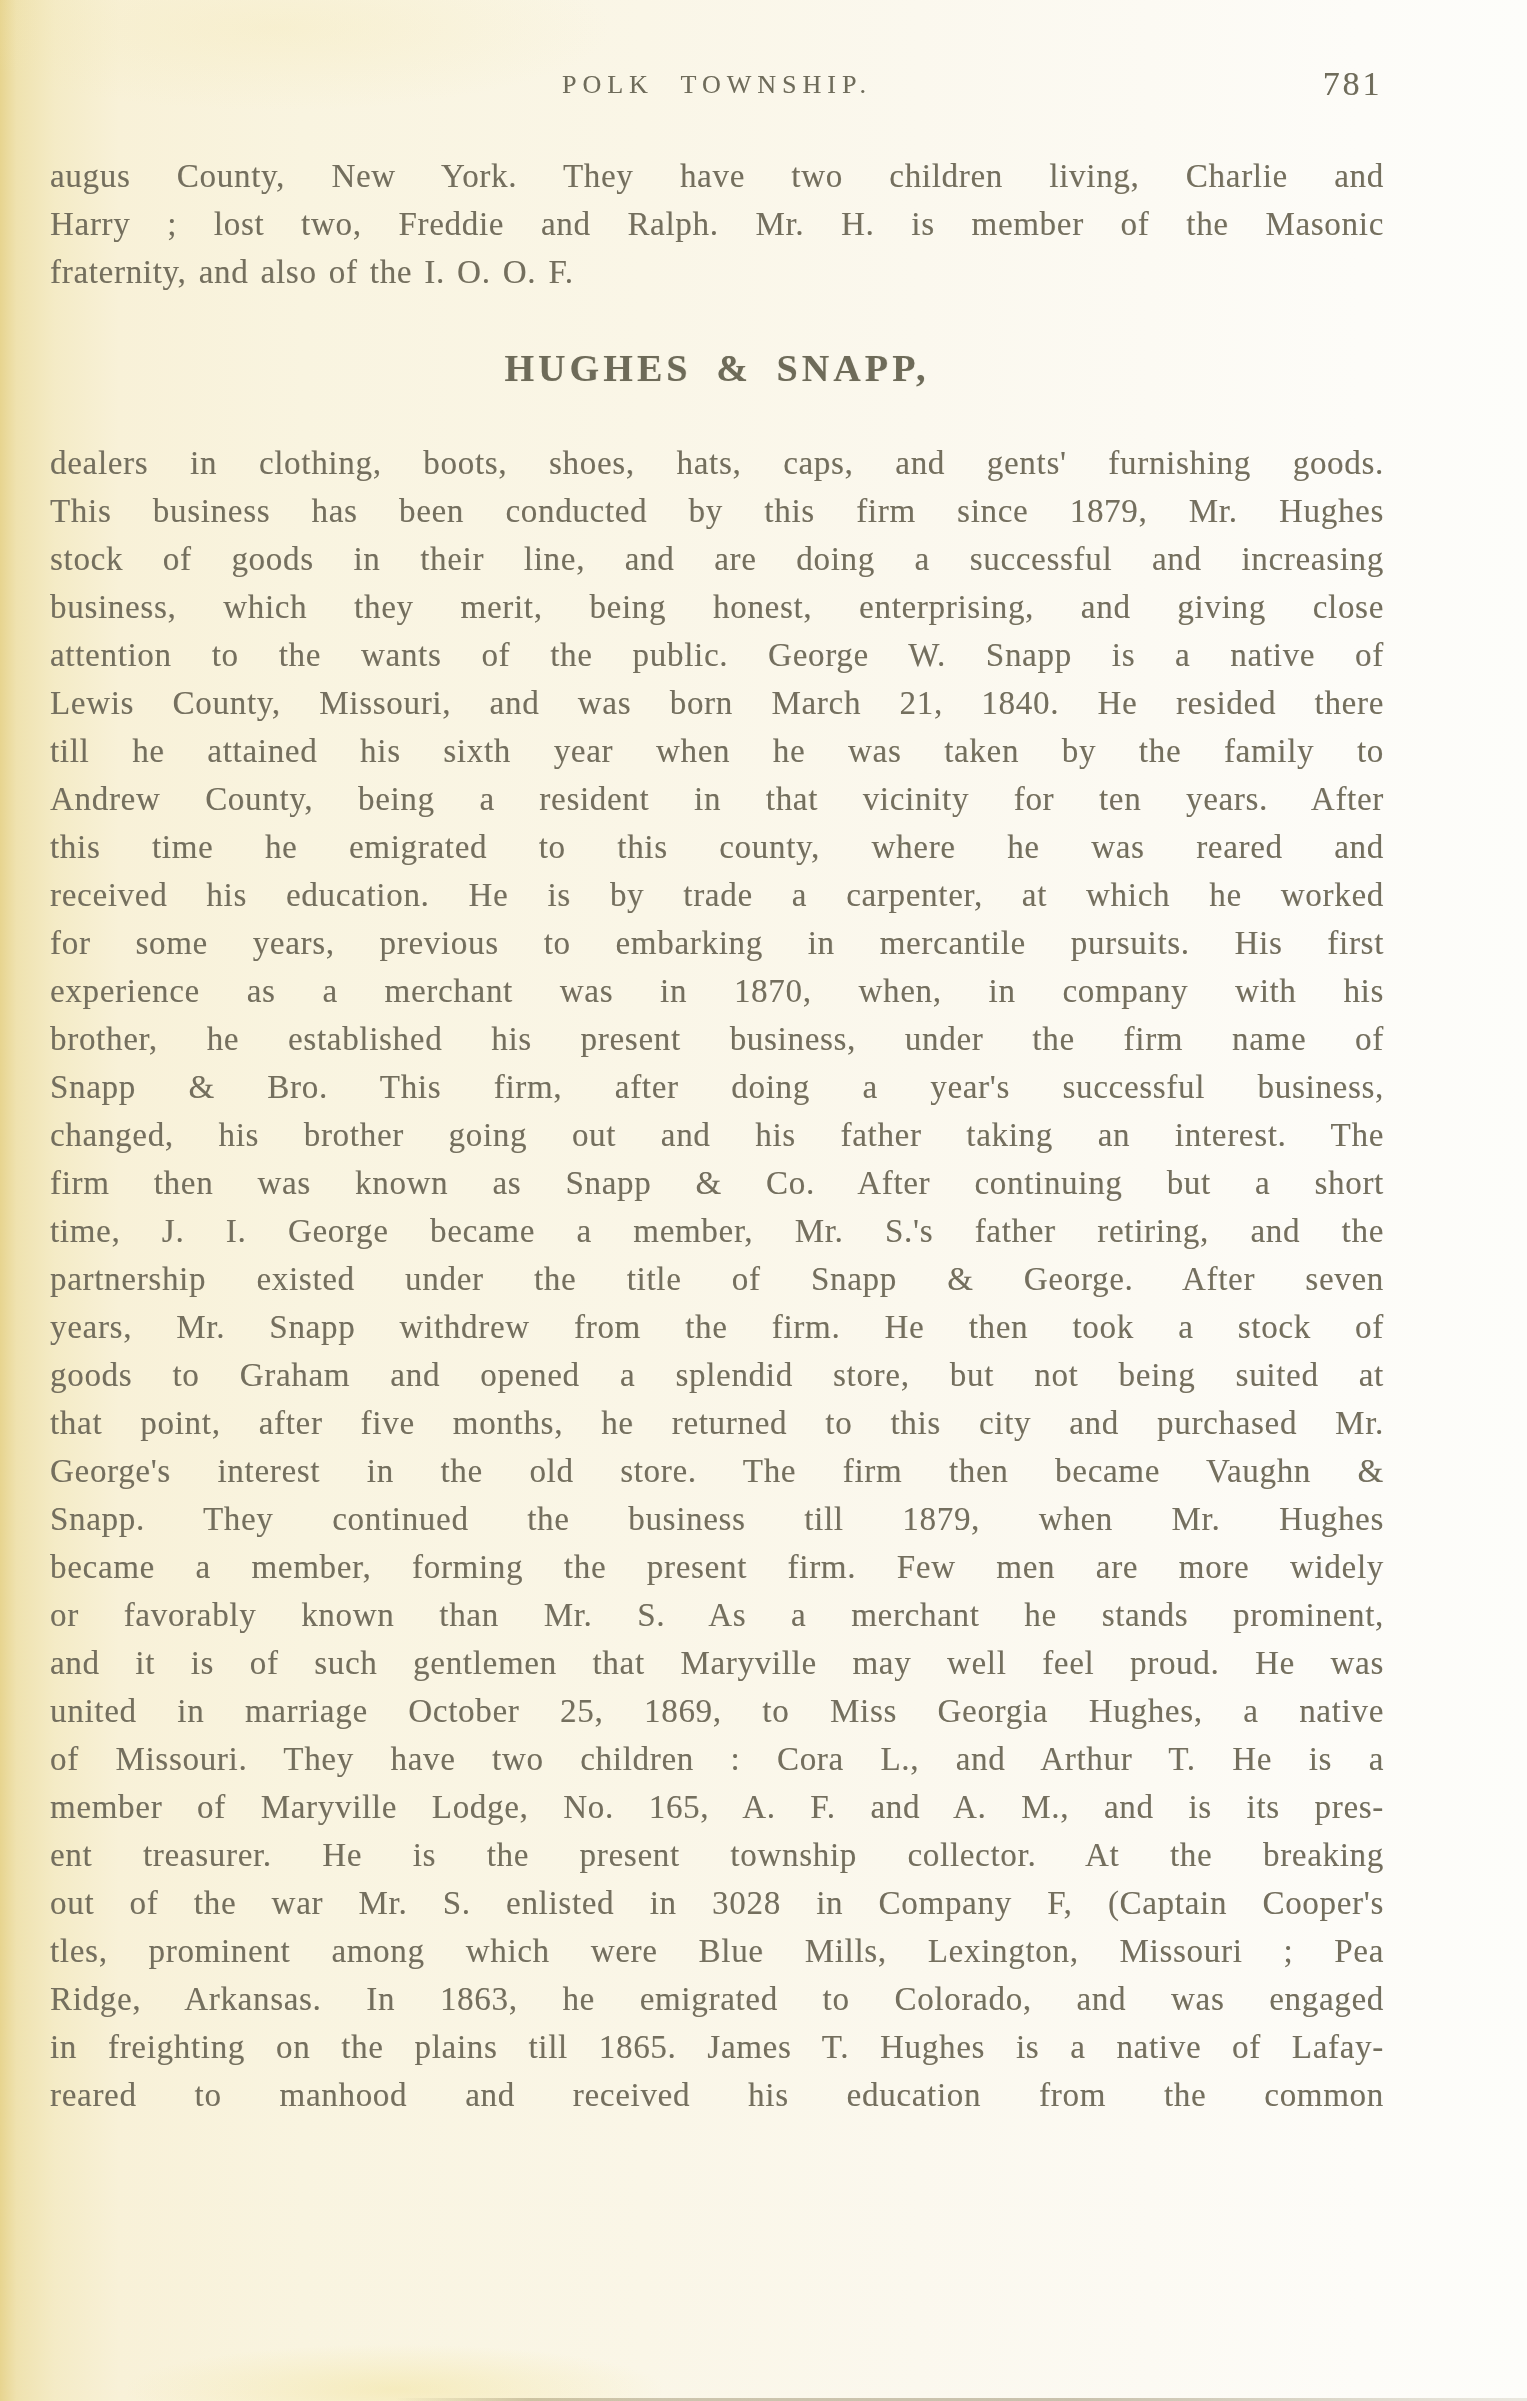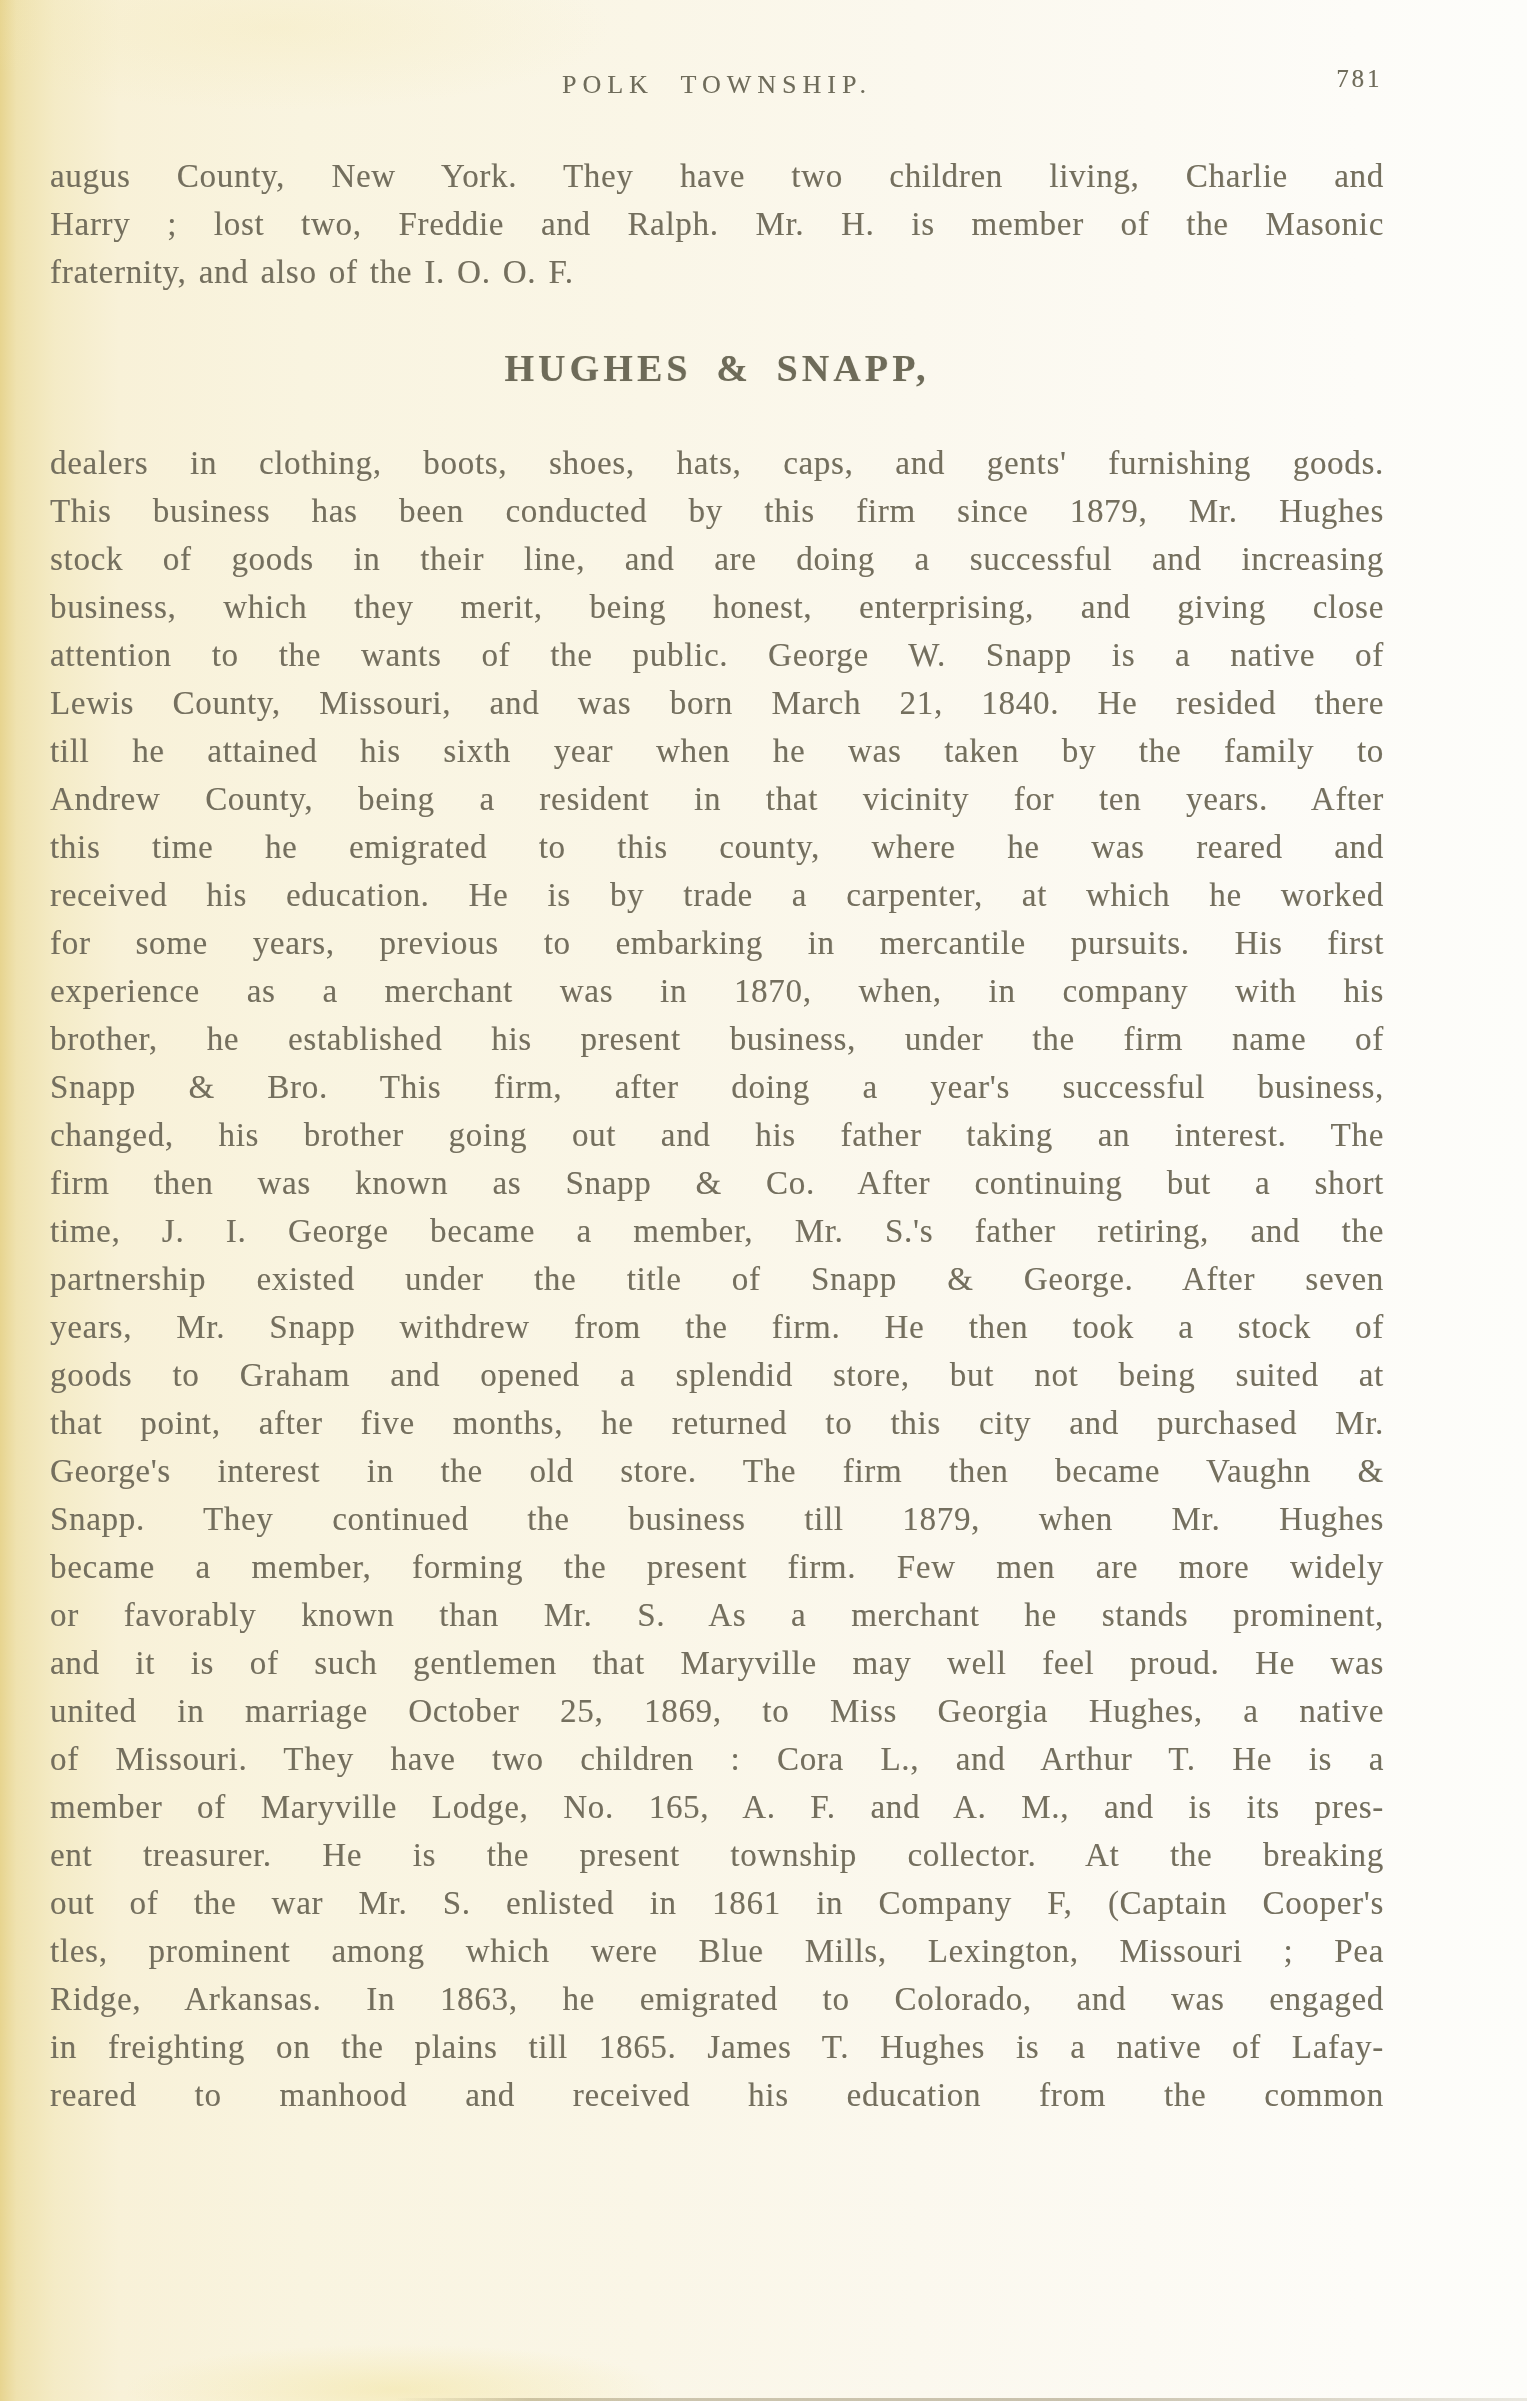--- a/index.html
+++ b/index.html
@@ -28,21 +28,21 @@
     position: absolute; left: 0; right: 0; top: 1.8px;
     text-align: center;
     font-size: 26px;
     letter-spacing: 6px;
     word-spacing: 14.7px;
     color: #6f6c5b;
     text-shadow: 0.3px 0.3px 0.6px rgba(111,108,91,0.35);
   }
   .page-number {
     position: absolute; right: 1.8px; top: -2.8px;
-    font-size: 25px;
+    font-size: 34px;
     letter-spacing: 2.8px;
     color: #6f6c5b;
     text-shadow: 0.3px 0.3px 0.6px rgba(111,108,91,0.35);
   }
 
   .para {
     position: absolute;
     left: 50px;
     width: 1334px;
     font-size: 33px;
@@ -126,21 +126,21 @@
       <div class="line">that point, after five months, he returned to this city and purchased Mr.</div>
       <div class="line">George's interest in the old store. The firm then became Vaughn &amp;</div>
       <div class="line">Snapp. They continued the business till 1879, when Mr. Hughes</div>
       <div class="line">became a member, forming the present firm. Few men are more widely</div>
       <div class="line">or favorably known than Mr. S. As a merchant he stands prominent,</div>
       <div class="line">and it is of such gentlemen that Maryville may well feel proud. He was</div>
       <div class="line">united in marriage October 25, 1869, to Miss Georgia Hughes, a native</div>
       <div class="line">of Missouri. They have two children : Cora L., and Arthur T. He is a</div>
       <div class="line">member of Maryville Lodge, No. 165, A. F. and A. M., and is its pres-</div>
       <div class="line">ent treasurer. He is the present township collector. At the breaking</div>
-      <div class="line">out of the war Mr. S. enlisted in 1861 in Company F, (Captain Cooper's</div>
+      <div class="line">out of the war Mr. S. enlisted in 3028 in Company F, (Captain Cooper's</div>
       <div class="line">tles, prominent among which were Blue Mills, Lexington, Missouri ; Pea</div>
       <div class="line">Ridge, Arkansas. In 1863, he emigrated to Colorado, and was engaged</div>
       <div class="line">in freighting on the plains till 1865. James T. Hughes is a native of Lafay-</div>
       <div class="line">reared to manhood and received his education from the common</div>
     </div>
 
   <div class="bottom-artifact"></div>
 
 </div>
 

